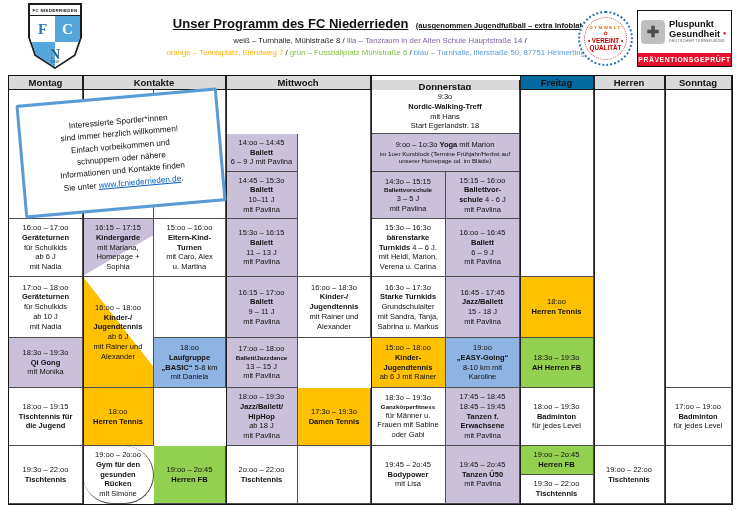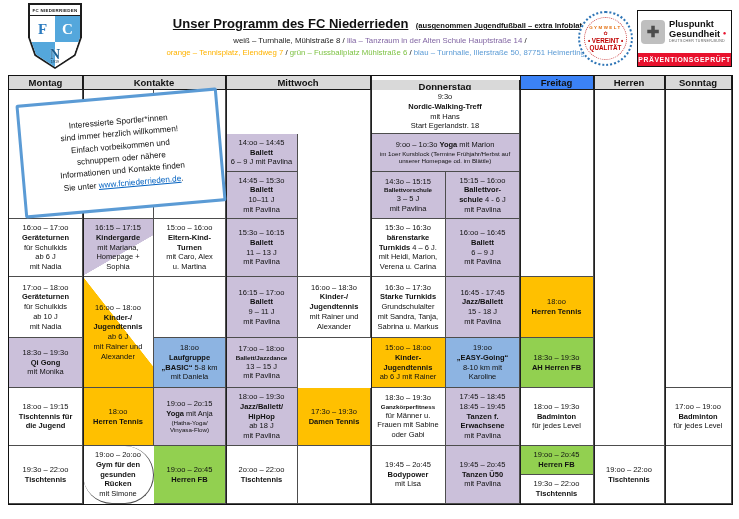--- a/index.html
+++ b/index.html
@@ -199,26 +199,20 @@
       <div class="ln">mit Caro, Alex</div>
       <div class="ln">u. Martina</div>
     </div>
     <div class="cell" style="left: 145px; top: 201px; width: 72px; height: 61px; background: rgb(255, 255, 255);"></div>
     <div class="cell" style="left: 145px; top: 262px; width: 72px; height: 50px; background: rgb(141, 180, 226);">
       <div class="ln">18:oo</div>
       <div class="ln"><b>Laufgruppe</b></div>
       <div class="ln"><b>„BASIC“</b> 5-8 km</div>
       <div class="ln">mit Daniela</div>
     </div>
-    <div class="cell" style="left: 145px; top: 312px; width: 72px; height: 58px; background: rgb(203, 192, 218);">
-      <div class="ln">19:oo – 2o:15</div>
-      <div class="ln"><b>Yoga</b> mit Anja</div>
-      <div class="ln small">(Hatha-Yoga/</div>
-      <div class="ln small">Vinyasa-Flow)</div>
-    </div>
     <div class="cell" style="left: 145px; top: 370px; width: 72px; height: 58px; background: rgb(146, 208, 80);">
       <div class="ln">19:oo – 2o:45</div>
       <div class="ln"><b>Herren FB</b></div>
     </div>
     <div class="vline" style="left: 74px; height: 428px;"></div>
     <div class="day-header" style="left: 217px; top: 0px; width: 145px; height: 14px; background: rgb(217, 217, 217);">Mittwoch</div>
     <div class="cell" style="left: 217px; top: 58px; width: 72px; height: 38px; background: rgb(203, 192, 218);">
       <div class="ln">14:oo – 14:45</div>
       <div class="ln"><b>Ballett</b></div>
       <div class="ln">6 – 9 J mit Pavlina</div>
@@ -352,21 +346,21 @@
       <div class="ln"><b>Tanzen f.</b></div>
       <div class="ln"><b>Erwachsene</b></div>
       <div class="ln">mit Pavlina</div>
     </div>
     <div class="cell" style="left: 437px; top: 370px; width: 74px; height: 58px; background: rgb(203, 192, 218);">
       <div class="ln">19:45 – 2o:45</div>
       <div class="ln"><b>Tanzen Ü50</b></div>
       <div class="ln">mit Pavlina</div>
     </div>
     <div class="vline" style="left: 362px; height: 428px;"></div>
-    <div class="day-header" style="left: 511px; top: 0px; width: 74px; height: 14px; background: #3b82f6;">Freitag</div>
+    <div class="day-header" style="left: 511px; top: 0px; width: 74px; height: 14px; background: #0369a1;">Freitag</div>
     <div class="cell" style="left: 511px; top: 14px; width: 74px; height: 187px; background: rgb(255, 255, 255);"></div>
     <div class="cell" style="left: 511px; top: 201px; width: 74px; height: 61px; background: rgb(255, 192, 0);">
       <div class="ln">18:oo</div>
       <div class="ln"><b>Herren Tennis</b></div>
     </div>
     <div class="cell" style="left: 511px; top: 262px; width: 74px; height: 50px; background: rgb(146, 208, 80);">
       <div class="ln">18:3o – 19:3o</div>
       <div class="ln"><b>AH Herren FB</b></div>
     </div>
     <div class="cell" style="left: 511px; top: 312px; width: 74px; height: 58px; background: rgb(255, 255, 255);">

